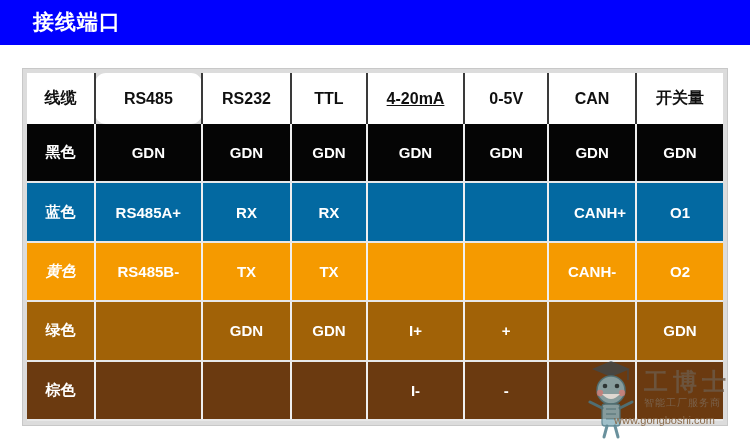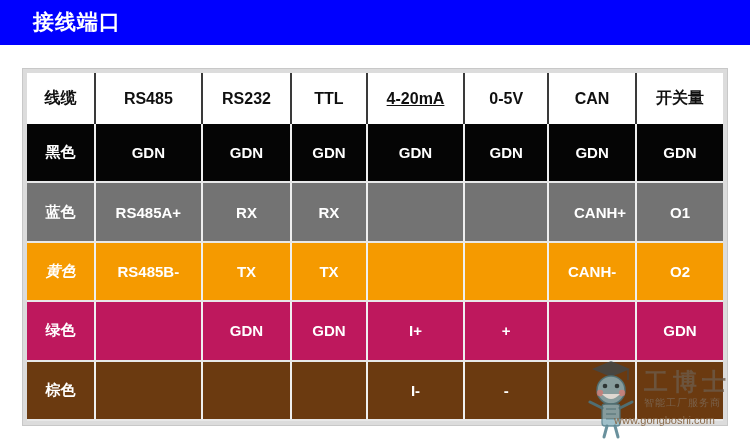--- a/index.html
+++ b/index.html
@@ -84,23 +84,23 @@
   }
 
   
   #wiring-table tr.data-row td {
     height: 49px;
     color: #ffffff;
   }
 
   tr.row-red    td { background: #fc0a0a; }
   tr.row-black  td { background: #050505; }
-  tr.row-blue   td { background: #737373; margin-top: 45px; }
+  tr.row-blue   td { background: #0369a1; margin-top: 45px; }
   tr.row-yellow td { background: #f59a00; }
-  tr.row-green  td { background: #be185d; }
+  tr.row-green  td { background: #a16207; }
   tr.row-brown  td { background: #6b3a10; }
 
   tr.row-red    td.first-col { color: #ffe8e8; }
   tr.row-black  td.first-col { color: #ffffff; }
   tr.row-blue   td.first-col { color: #e8ecff; }
   tr.row-yellow td.first-col { color: #fff4e0; }
   tr.row-green  td.first-col { color: #e6fff0; }
   tr.row-brown  td.first-col { color: #fff0e0; }
 
   tr.data-row td.first-col { font-size: 16px; }
@@ -153,21 +153,21 @@
 
 <div id="title-bar">
   <div id="title-text">接线端口</div>
 </div>
 
 <div id="table-frame">
   <table id="wiring-table">
     <tbody id="table-body">
         <tr class="header-row">
           <td class="first-col" style="width: 9.8%;">线缆</td>
-          <td style="width: 15.4%;">RS485</td>
+          <td style="width: 15.4%; border-radius: 11px;">RS485</td>
           <td style="width: 12.8%;">RS232</td>
           <td style="width: 10.8%;">TTL</td>
           <td style="width: 14%; text-decoration: underline;">4-20mA</td>
           <td style="width: 12%; text-align: center;">0-5V</td>
           <td style="width: 12.6%;">CAN</td>
           <td style="width: 12.6%; margin-top: 40px;">开关量</td>
         </tr>
         <tr class="data-row row-black">
           <td class="first-col" style="width: 9.8%;">黑色</td>
           <td style="width: 15.4%;">GDN</td>

